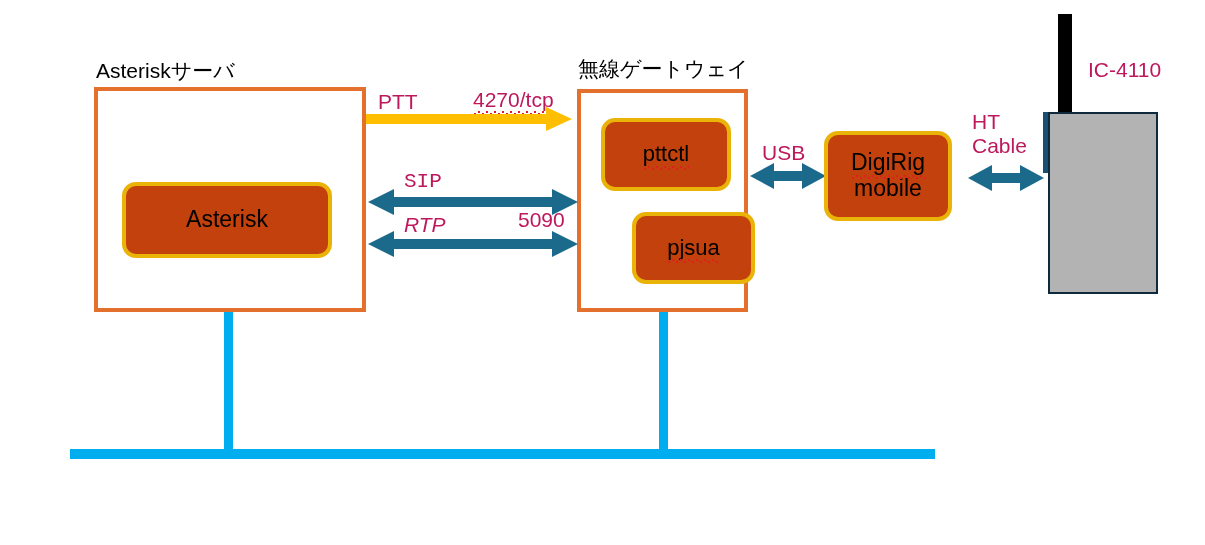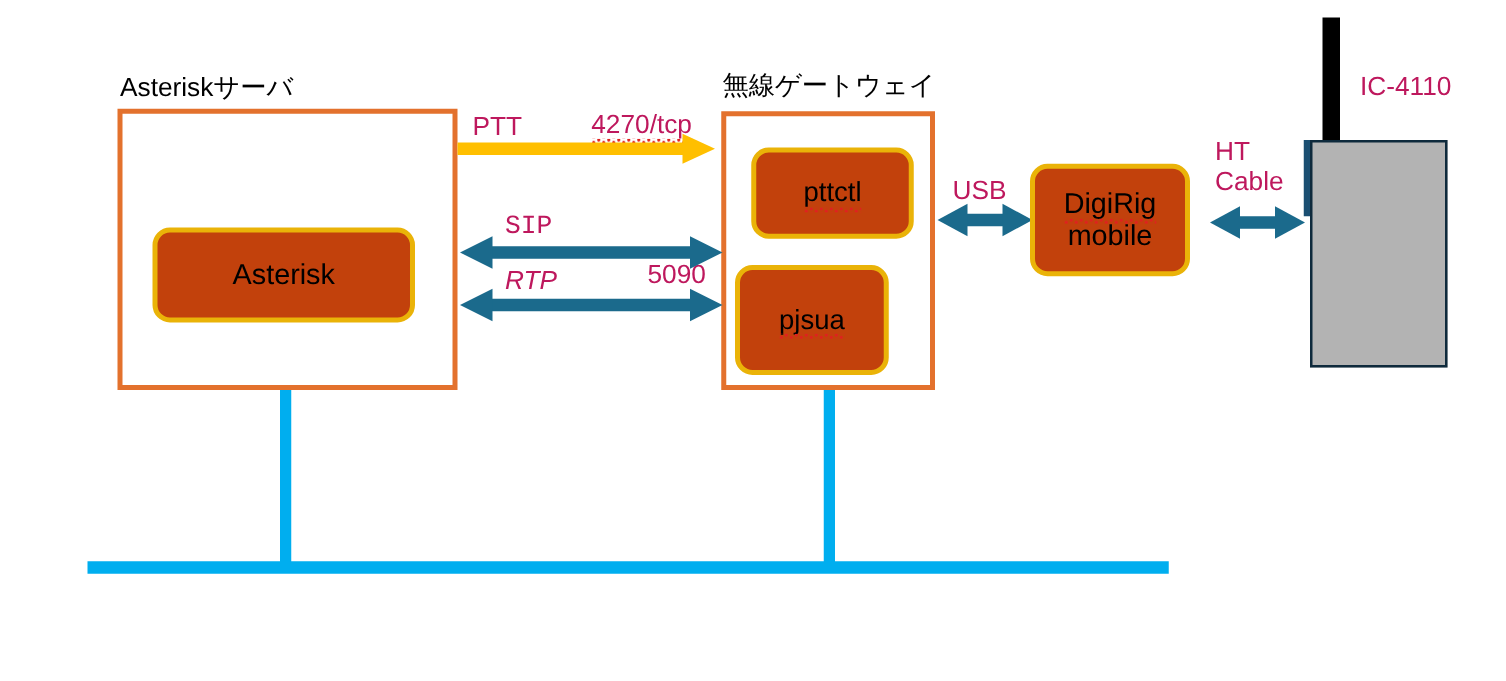--- a/index.html
+++ b/index.html
@@ -108,21 +108,21 @@
 
   <div class="abs proc-box" style="left:122px; top:182px; width:210px; height:76px;">
     <span class="proc-label">Asterisk</span>
   </div>
   <div class="abs orange-box" style="left:577px; top:89px; width:171px; height:223px;"></div>
 
   <div class="abs proc-box" style="left:601px; top:118px; width:130px; height:73px;">
     <span class="proc-label small squiggle">pttctl</span>
   </div>
 
-  <div class="abs proc-box" style="left:588px; top:212px; width:123px; height:88px;">
+  <div class="abs proc-box" style="left:632px; top:212px; width:123px; height:72px;">
     <span class="proc-label small squiggle">pjsua</span>
   </div>
 
   <div class="abs conn-label" style="left:378px; top:90px;">PTT</div>
   <div class="abs" style="left:473px; top:88px;">
     <span class="conn-label squiggle">4270/tcp</span>
   </div>
   <svg class="abs" style="left:366px; top:106px;" width="208" height="26" viewBox="0 0 208 26">
     <rect x="0" y="8" width="186" height="10" fill="#ffbf00"></rect>
     <polygon points="180,1 206,13 180,25" fill="#ffbf00"></polygon>

